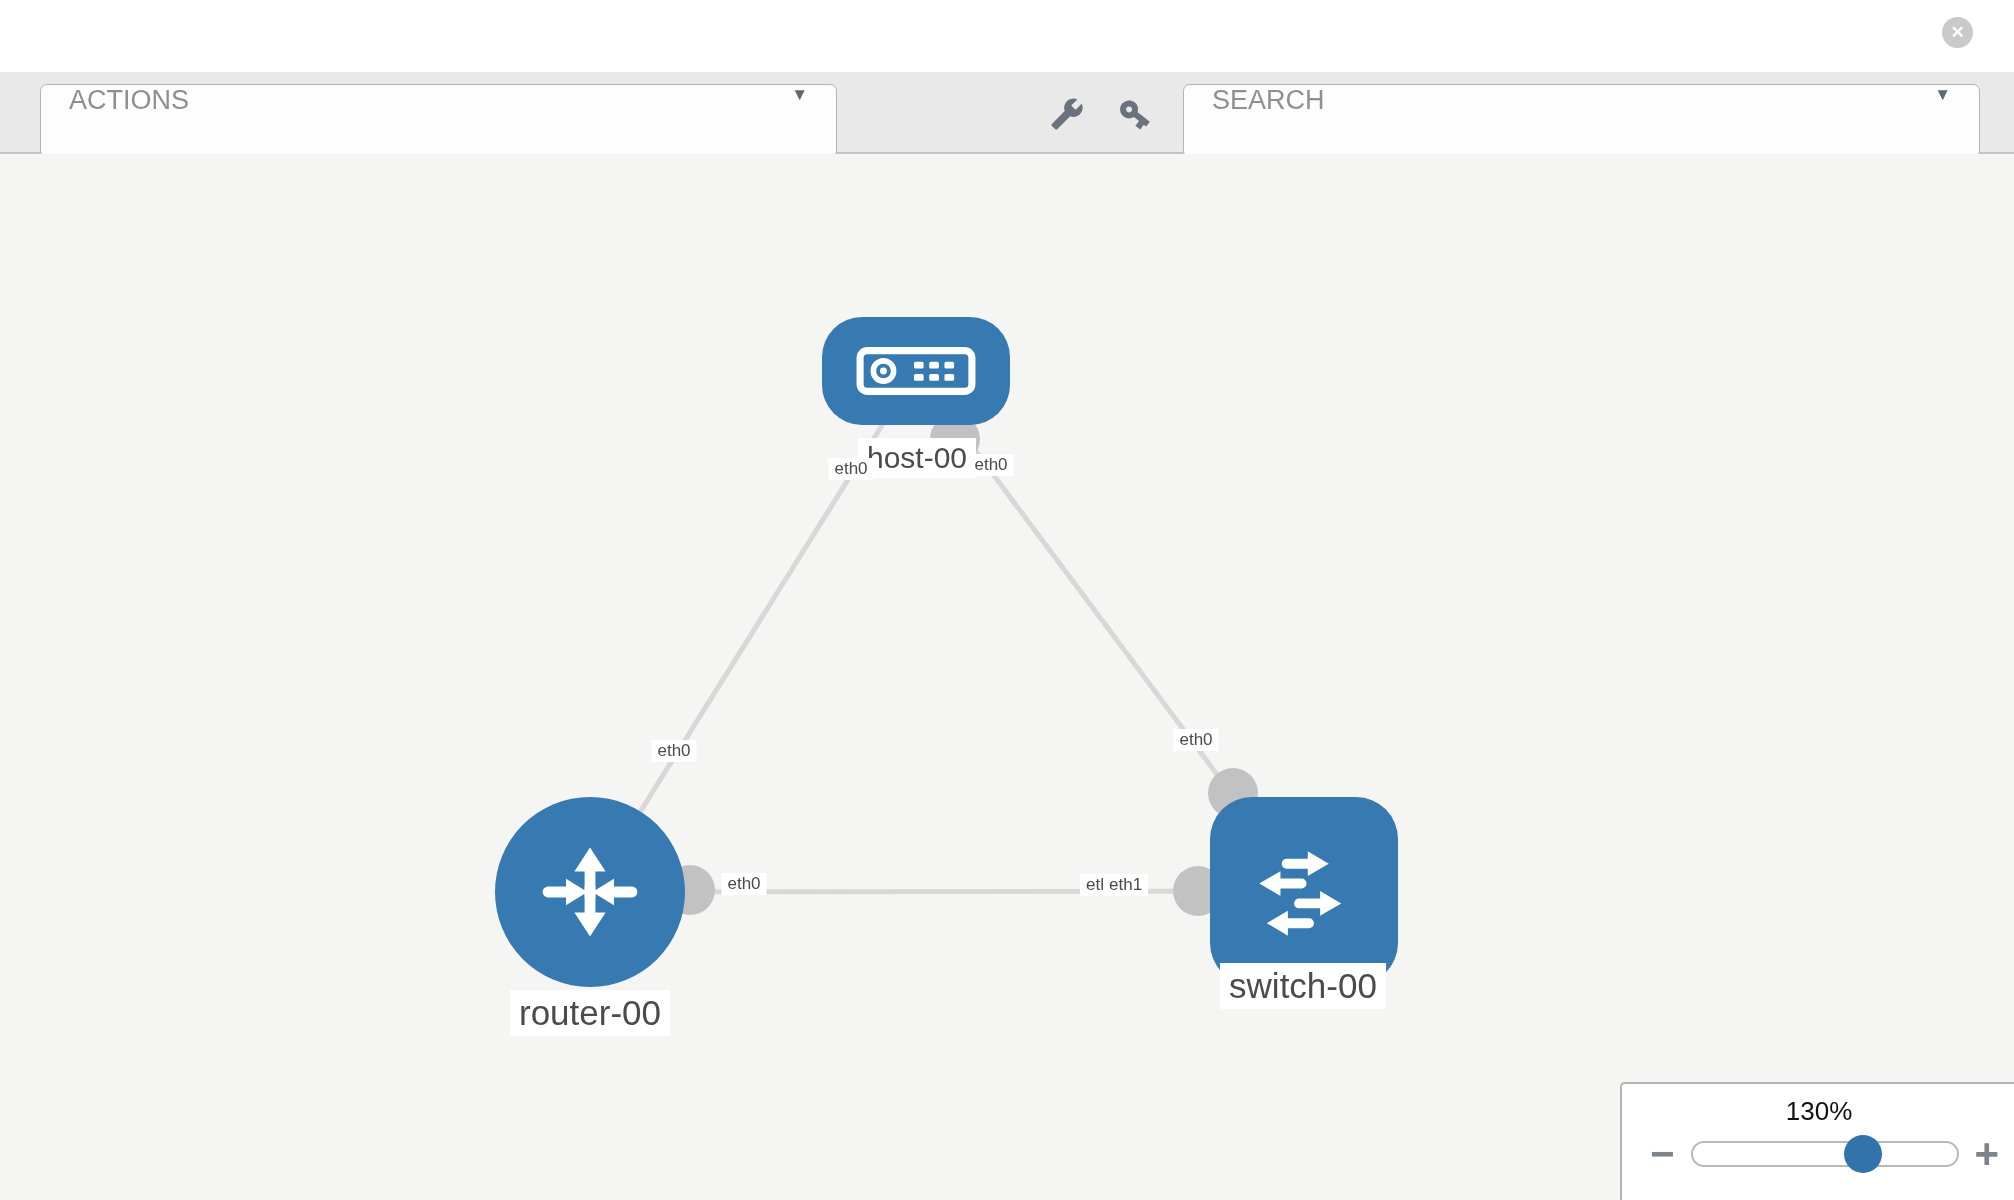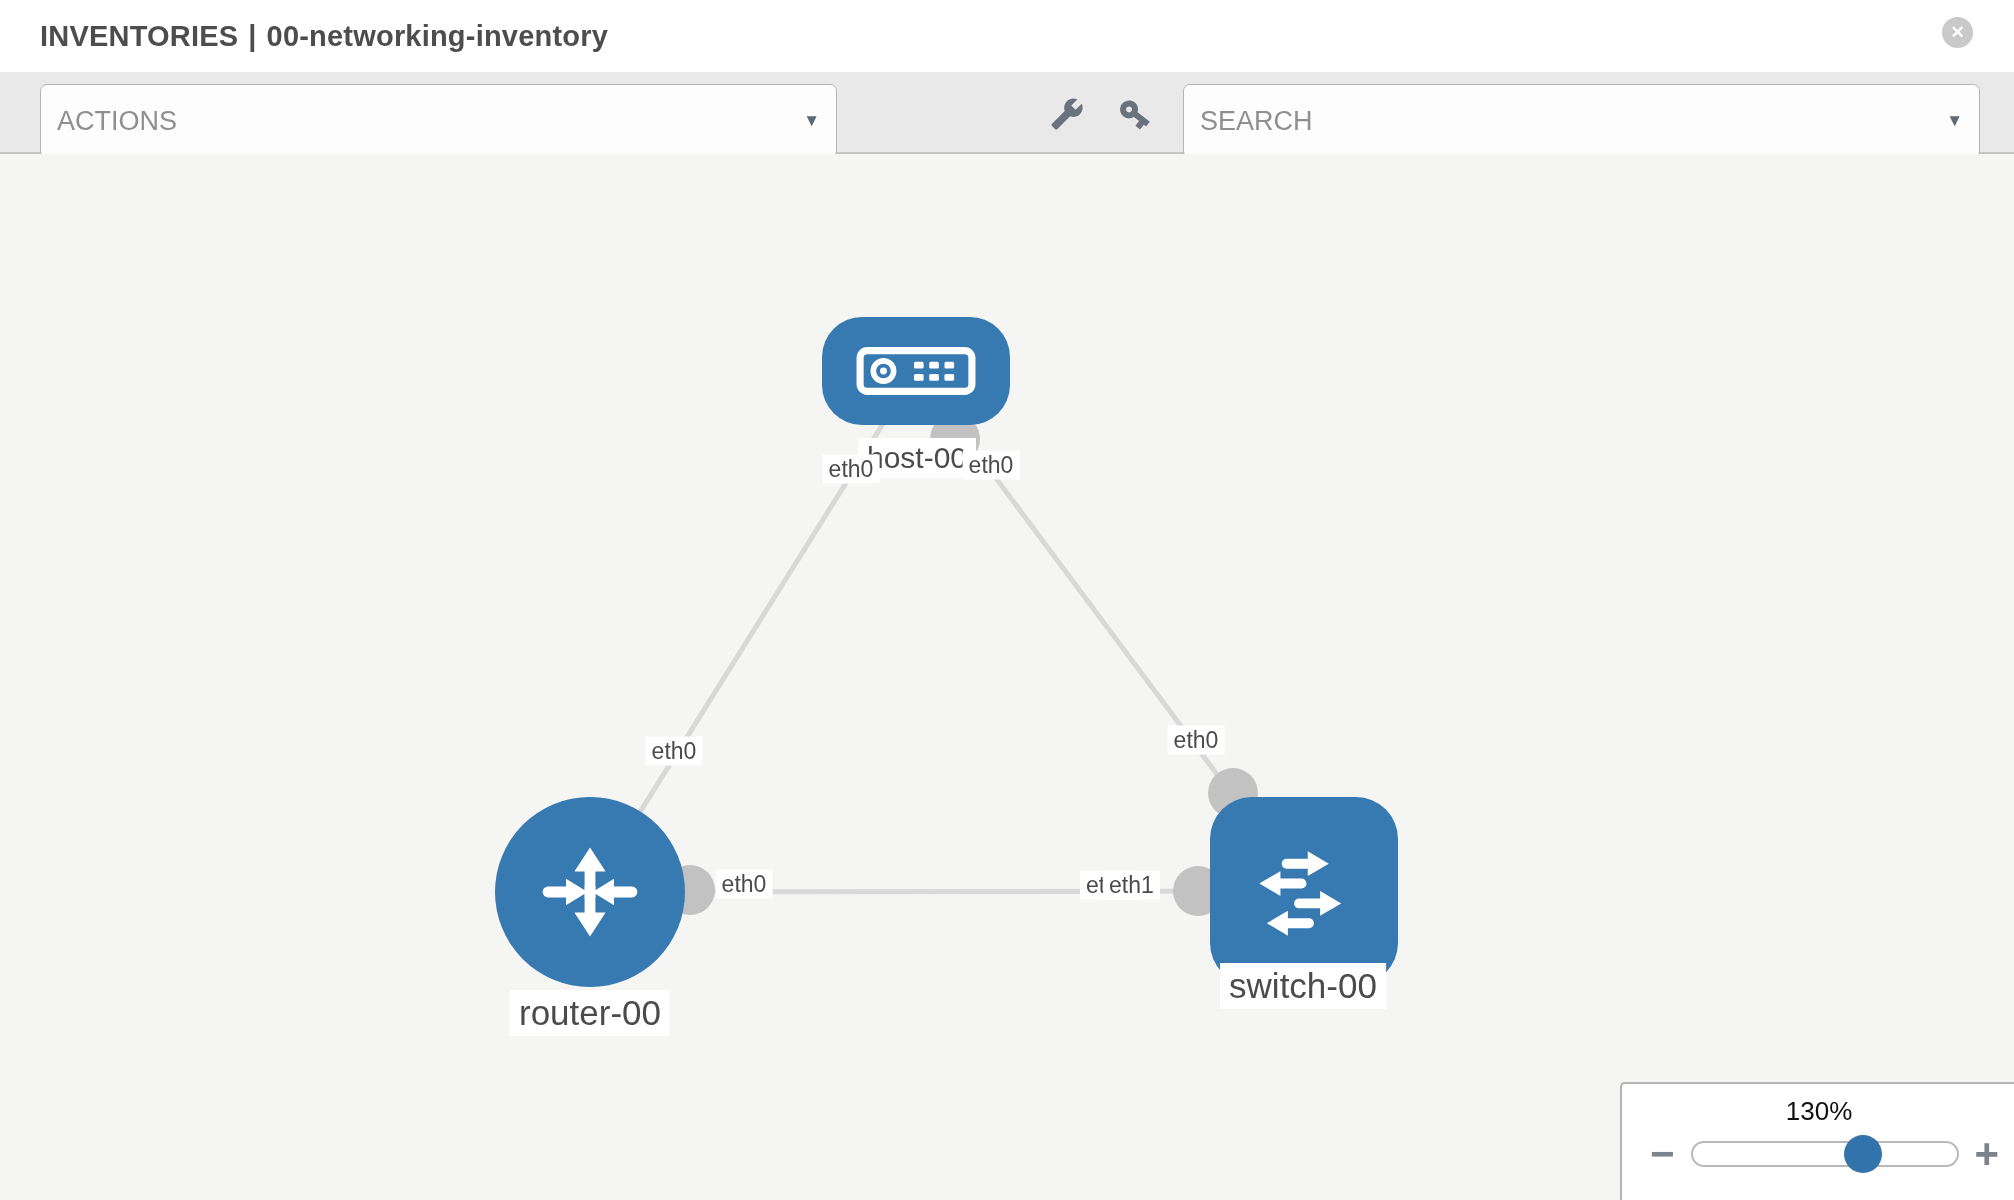--- a/index.html
+++ b/index.html
@@ -26,22 +26,22 @@
   }
 
   
   .toolbar {
     position: absolute; top: 72px; left: 0; width: 100%; height: 82px;
     background: #e9e9e9; border-bottom: 2px solid #c4c4c4;
   }
   .dropdown {
     position: absolute; top: 12px; height: 74px;
     background: #fdfdfd; border: 1px solid #b4b4b4; border-radius: 7px;
-    display: flex; align-items: center; justify-content: space-between;
-    padding: 0 16px; cursor: pointer;
+    display: flex; justify-content: space-between;
+    padding: 0 28px; cursor: pointer;
   }
   .dropdown .dd-label { font-size: 27px; color: #8f8f8f; }
   .dropdown .dd-caret { font-size: 17px; color: #5d6a74; }
   .dd-actions { left: 40px; width: 797px; }
   .dd-search { left: 1183px; width: 797px; }
   .icon-btn {
     position: absolute; top: 19px; width: 46px; height: 46px;
     display: flex; align-items: center; justify-content: center; cursor: pointer;
   }
   .icon-btn svg { fill: #6a737d; }
@@ -62,21 +62,21 @@
   .node-router { left: 495px;  top: 643px; width: 190px; height: 190px; border-radius: 50%; }
   .node-switch { left: 1210px; top: 643px; width: 188px; height: 188px; border-radius: 42px; }
   .node svg { display: block; }
   .node svg .st { stroke: #fff; stroke-linecap: round; fill: none; }
   .node svg .fl { fill: #fff; stroke: none; }
 
   .node-label, .if-label {
     position: absolute; z-index: 3; background: #ffffff; color: #4b4b4b; white-space: nowrap;
   }
   .node-label { font-size: 35px; padding: 3px 9px; transform: translate(-50%, -50%); }
-  .if-label   { font-size: 23px; padding: 1px 6px;  transform: translate(-50%, -50%); }
+  .if-label   { font-size: 17px; padding: 1px 6px;  transform: translate(-50%, -50%); }
   .if-label.anchor-left { transform: translate(0, -50%); }
 
   .lbl-host        { left: 917px;  top: 304px; font-size: 30px; }
   .lbl-router      { left: 590px;  top: 859px; }
   .lbl-switch      { left: 1303px; top: 824px; margin-top: 8px; }
   .if-host-left    { left: 851px;  top: 315px; }
   .if-host-right   { left: 991px;  top: 311px; }
   .if-router-top   { left: 674px;  top: 597px; }
   .if-switch-top   { left: 1196px; top: 586px; }
   .if-mid-left     { left: 744px;  top: 730px; }
@@ -104,23 +104,20 @@
     position: absolute; left: 151px; top: 50%; transform: translateY(-50%);
     width: 38px; height: 38px; border-radius: 50%; background: #3273ac; cursor: grab;
   }
 </style>
 </head>
 <body>
 
 <div class="screen">
 
   <div class="app-header">
-    <div class="app-title">
-      <span>INVENTORIES</span><span class="sep">|</span><span>00-networking-inventory</span>
-    </div>
     <div class="close-btn">
       <span>✕</span>
     </div>
   </div>
 
   <div class="toolbar">
     <div class="dropdown dd-actions">
       <span class="dd-label">ACTIONS</span>
       <span class="dd-caret">▼</span>
     </div>

